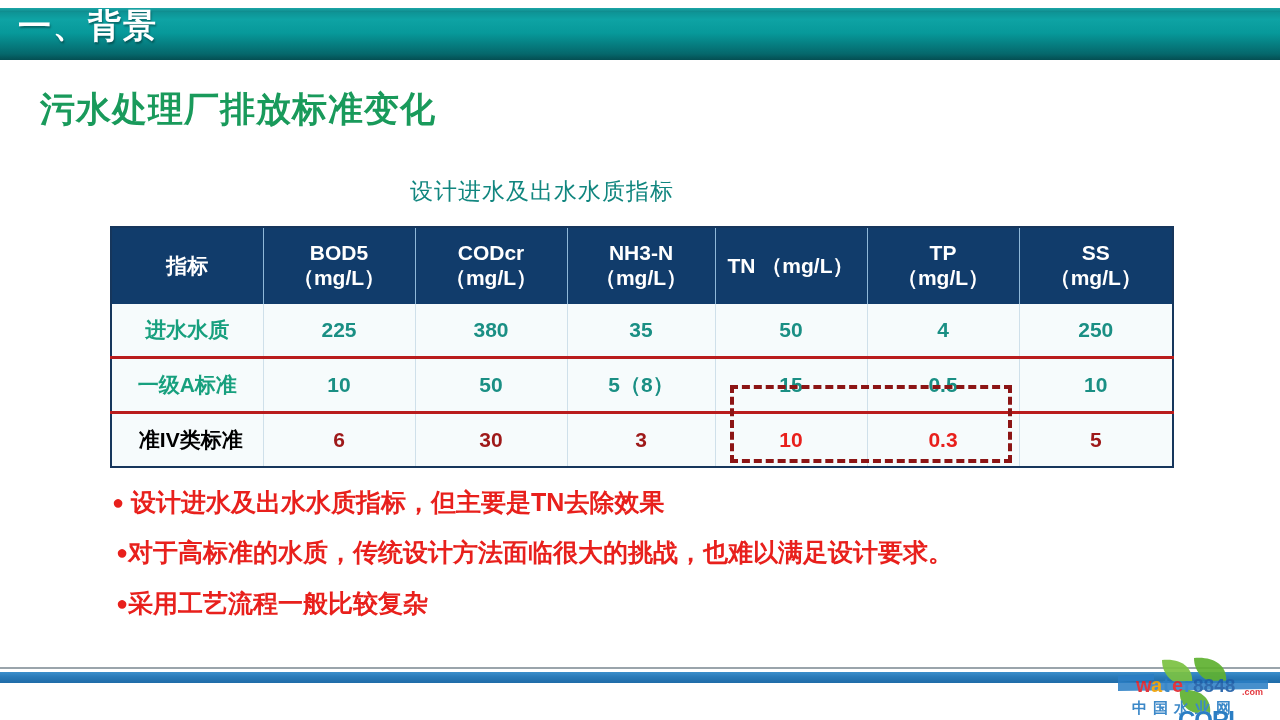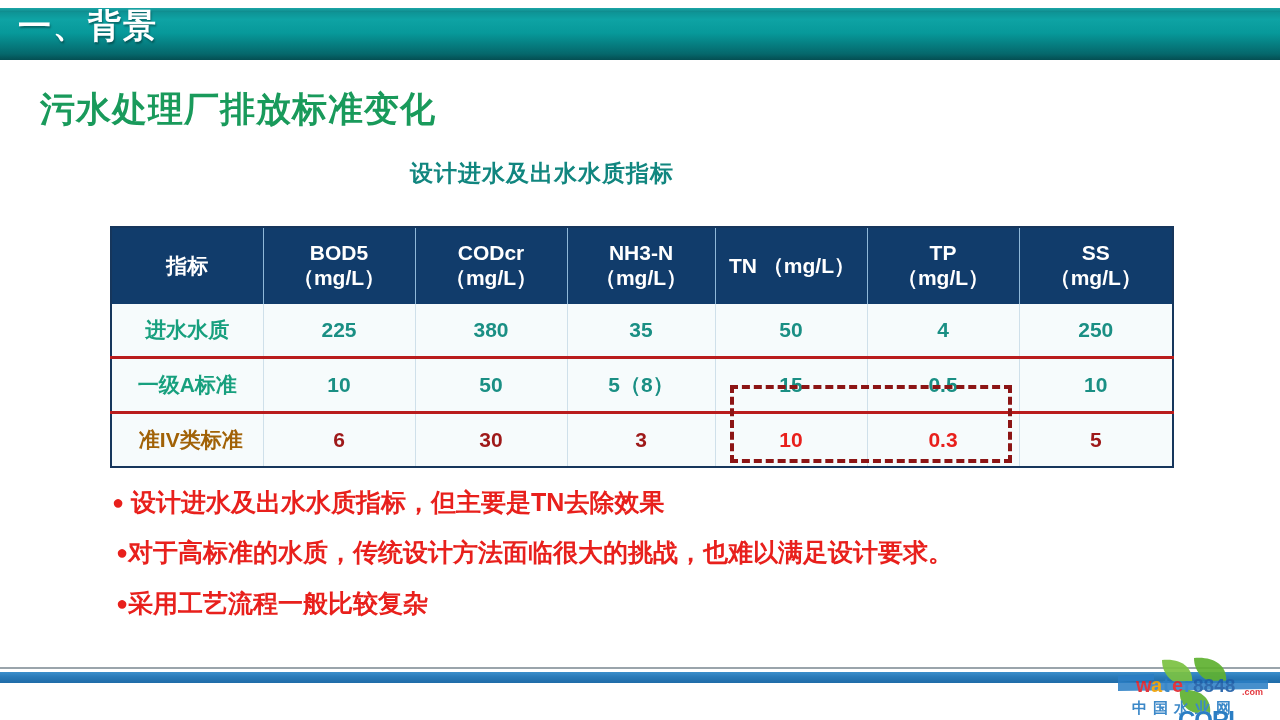--- a/index.html
+++ b/index.html
@@ -60,25 +60,25 @@
     font-weight: bold;
     color: #199a5b;
     letter-spacing: 1px;
     white-space: nowrap;
   }
 
   
   #table-caption {
     position: absolute;
     left: 0;
-    top: 158px;
+    top: 176px;
     width: 1084px;
     text-align: center;
     font-size: 23px;
-    font-weight: bold;
+    font-weight: normal;
     color: #11867f;
     letter-spacing: 1px;
   }
 
   
   #data-table-wrap {
     position: absolute;
     left: 110px;
     top: 226px;
     width: 942px;
@@ -104,42 +104,42 @@
     font-weight: bold;
     height: 72px;
     padding: 2px 0;
     text-align: center;
     vertical-align: middle;
     border-right: 1px solid #8fb8d8;
     line-height: 1.18;
   }
   table.data-table thead th:last-child { border-right: none; }
   table.data-table thead th.th-tn {
-    text-align: center;
-    padding-left: 2px;
+    text-align: left;
+    padding-left: 12px;
     white-space: nowrap;
   }
 
   table.data-table tbody td {
     background: #f6fbfc;
     height: 50px;
     font-size: 21px;
     font-weight: bold;
     text-align: center;
     vertical-align: middle;
     border-right: 1px solid #cfe0ea;
     border-top: 3px solid #b91c1c;
   }
   table.data-table tbody td:last-child { border-right: none; }
   table.data-table tbody tr:first-child td { border-top: none; }
 
   tr.row-teal td { color: #1a8f84; }
   tr.row-teal td.lbl { color: #17a07e; }
   tr.row-red td { color: #9e1919; }
-  tr.row-red td.lbl { color: #a16207; padding-left: 8px; }
+  tr.row-red td.lbl { color: #000000; padding-left: 8px; }
   tr.row-red td.hot { color: #e8201c; }
 
   
   #dash-box {
     position: absolute;
     left: 730px;
     top: 385px;
     width: 282px;
     height: 78px;
     border: 4px dashed #8c1515;

